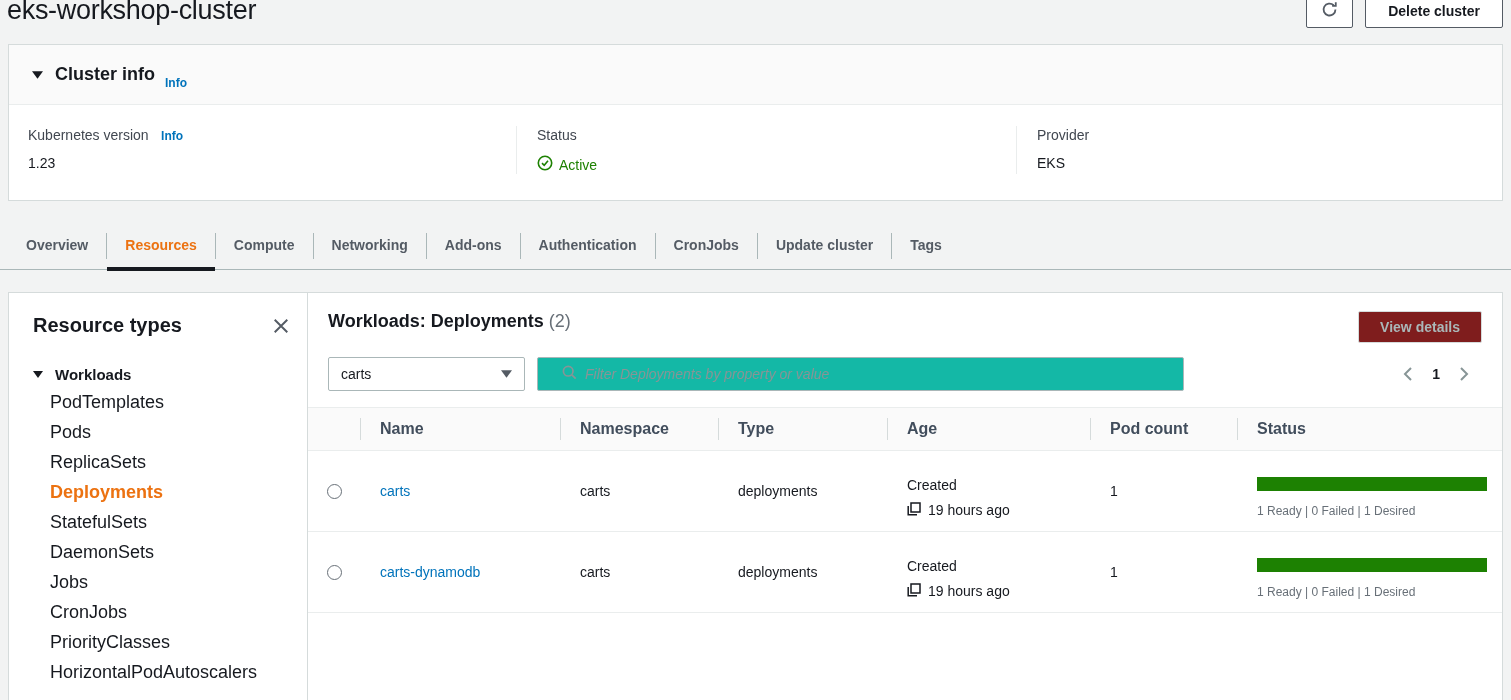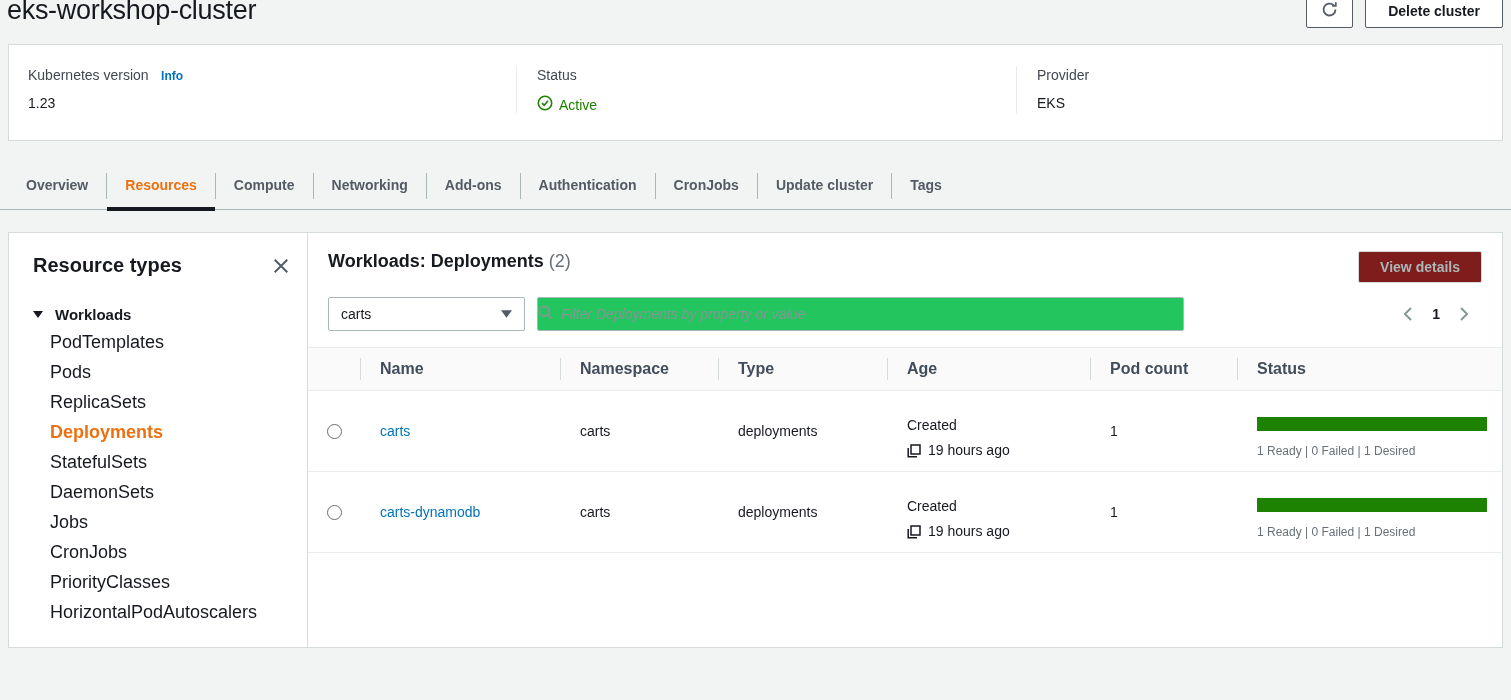--- a/index.html
+++ b/index.html
@@ -67,21 +67,21 @@
   .desc { margin-top:11px; font-size:14px; color:#16191f; }
   .learn-more { color:#0073bb; text-decoration:none; margin-left:6px; cursor:pointer; }
   .ext-icon { display:inline-block; vertical-align:-2px; margin-left:4px; color:#0073bb; }
 
   .filter-row { margin-top:14px; display:flex; align-items:center; }
   .select-box { width:197px; height:34px; border:1px solid #aab7b8; border-radius:2px;
     background:#fff; display:flex; align-items:center; justify-content:space-between;
     padding:0 12px; font-size:14px; cursor:pointer; flex:none; }
   .select-caret { color:#545b64; display:inline-flex; }
   .search-box { margin-left:12px; width:647px; height:34px; border:1px solid #aab7b8;
-    border-radius:2px; background:#22c55e; display:flex; align-items:center; padding:0 0; }
+    border-radius:2px; background:#14b8a6; display:flex; align-items:center; padding:0 24px; }
   .search-box svg { color:#879596; flex:none; }
   .search-input { border:none; outline:none; flex:1; margin-left:8px; font-family:inherit;
     font-size:14px; color:#16191f; background:transparent; }
   .search-input::placeholder { font-style:italic; color:#879596; }
   .pagination { margin-left:auto; display:flex; align-items:center; gap:17px; padding-right:10px; }
   .page-chevron { background:none; border:none; color:#879596; cursor:pointer; display:flex; padding:2px; }
   .page-num { font-size:14px; font-weight:700; color:#16191f; }
 
   
   .table { margin-top:16px; border-top:1px solid #eaeded; }
@@ -89,21 +89,21 @@
   .thead { background:#fafafa; border-bottom:1px solid #eaeded; }
   .th { position:relative; padding:12px 20px; font-size:16px; font-weight:700; color:#414d5c; }
   .th:not(:first-child)::before { content:""; position:absolute; left:0; top:50%;
     transform:translateY(-50%); width:1px; height:22px; background:#d5dbdb; }
   .trow { border-bottom:1px solid #eaeded; height:81px; }
   .td { display:flex; align-items:center; padding:0 20px; font-size:14px; color:#16191f; }
   .radio { width:15px; height:15px; border:1.5px solid #687078; border-radius:50%;
     background:#fff; cursor:pointer; flex:none; margin-left:-1px; }
   .name-link { color:#0073bb; text-decoration:none; cursor:pointer; }
   .td-age { display:block; align-self:center; padding-top:13px; }
-  .age-line2 { display:flex; align-items:flex-end; gap:7px; margin-top:9px; color:#16191f; }
+  .age-line2 { display:flex; align-items:flex-start; gap:7px; margin-top:9px; color:#16191f; }
   .copy-icon { color:#16191f; display:inline-flex; cursor:pointer; }
   .td-status { display:block; align-self:center; padding:13px 15px 0 20px; }
   .status-bar { height:14px; background:#1d8102; }
   .status-text { margin-top:13px; font-size:12px; color:#687078; }
 </style>
 </head>
 <body>
 
 <div class="page-header">
   <h1 class="page-title">eks-workshop-cluster</h1>
@@ -114,20 +114,29 @@
             <path d="M13.6 8a5.6 5.6 0 1 1-1.7-4" fill="none" stroke="currentColor" stroke-width="1.7"></path>
             <path d="M13.9 1.2v3.4h-3.4" fill="none" stroke="currentColor" stroke-width="1.7"></path>
           </svg>
       </span>
     </button>
     <button class="btn btn-delete">Delete cluster</button>
   </div>
 </div>
 
 <section class="card">
+  <div class="ci-header">
+    <span class="expander-caret">
+      <svg width="11" height="8" viewBox="0 0 10 7">
+          <polygon points="0,0 10,0 5,7" fill="currentColor"></polygon>
+        </svg>
+    </span>
+    <span class="ci-title">Cluster info</span>
+    <a class="info-link">Info</a>
+  </div>
   <div class="ci-body">
     <div class="ci-col">
       <span class="ci-label-row">
         <span class="ci-label">Kubernetes version</span>
         <a class="info-link">Info</a>
       </span>
       <div class="ci-value">1.23</div>
     </div>
     <div class="ci-col">
       <span class="ci-label">Status</span>

